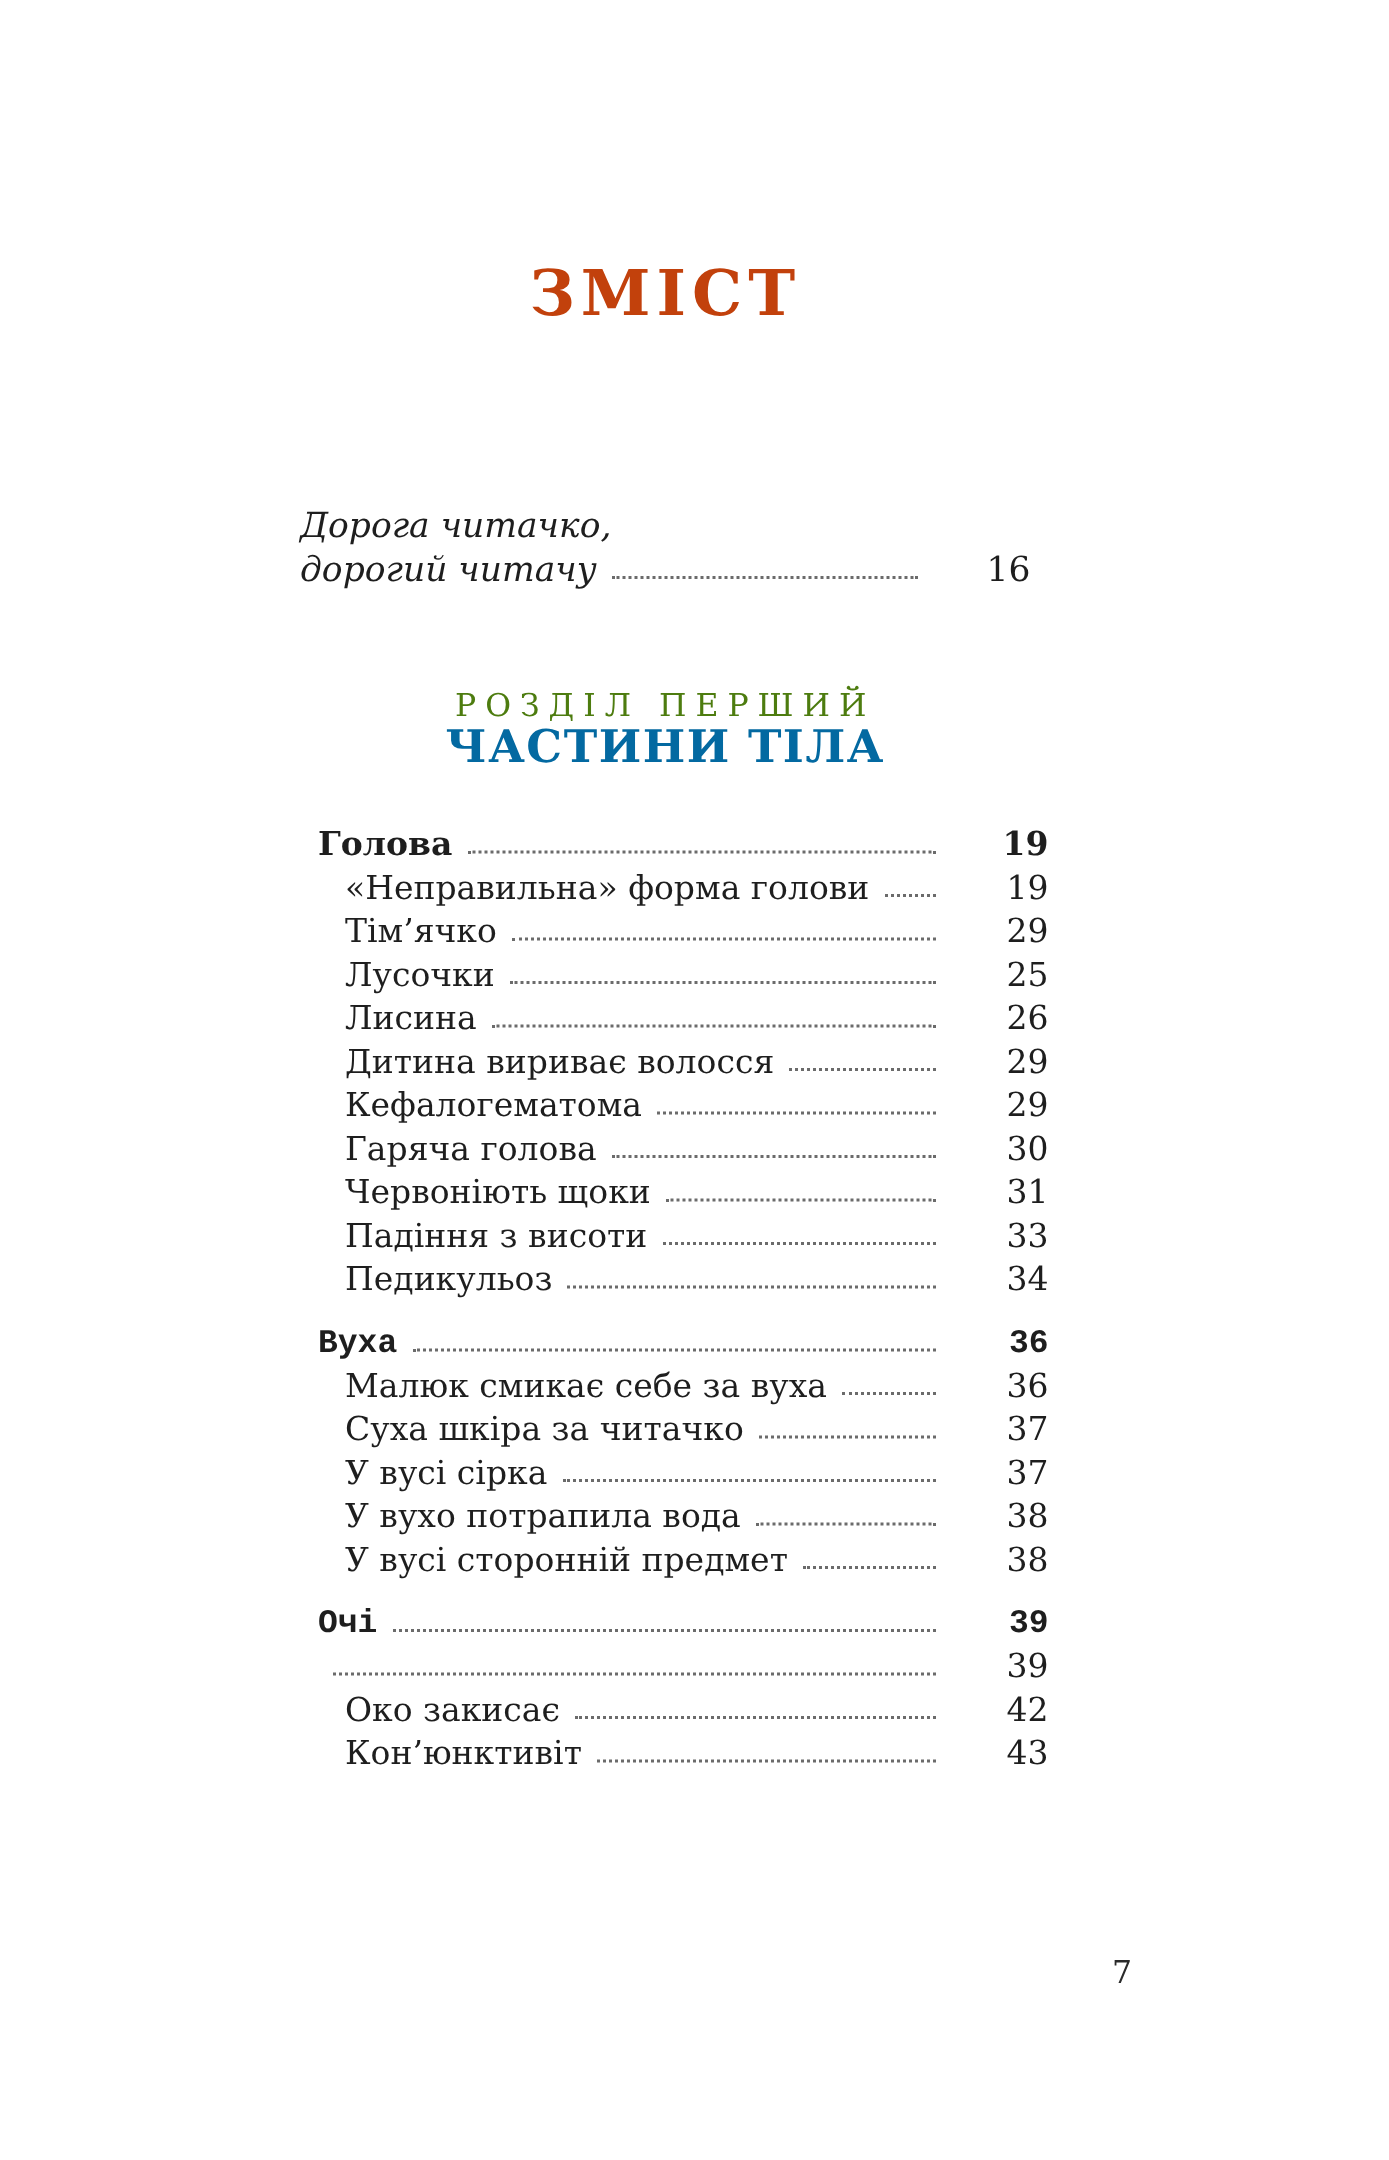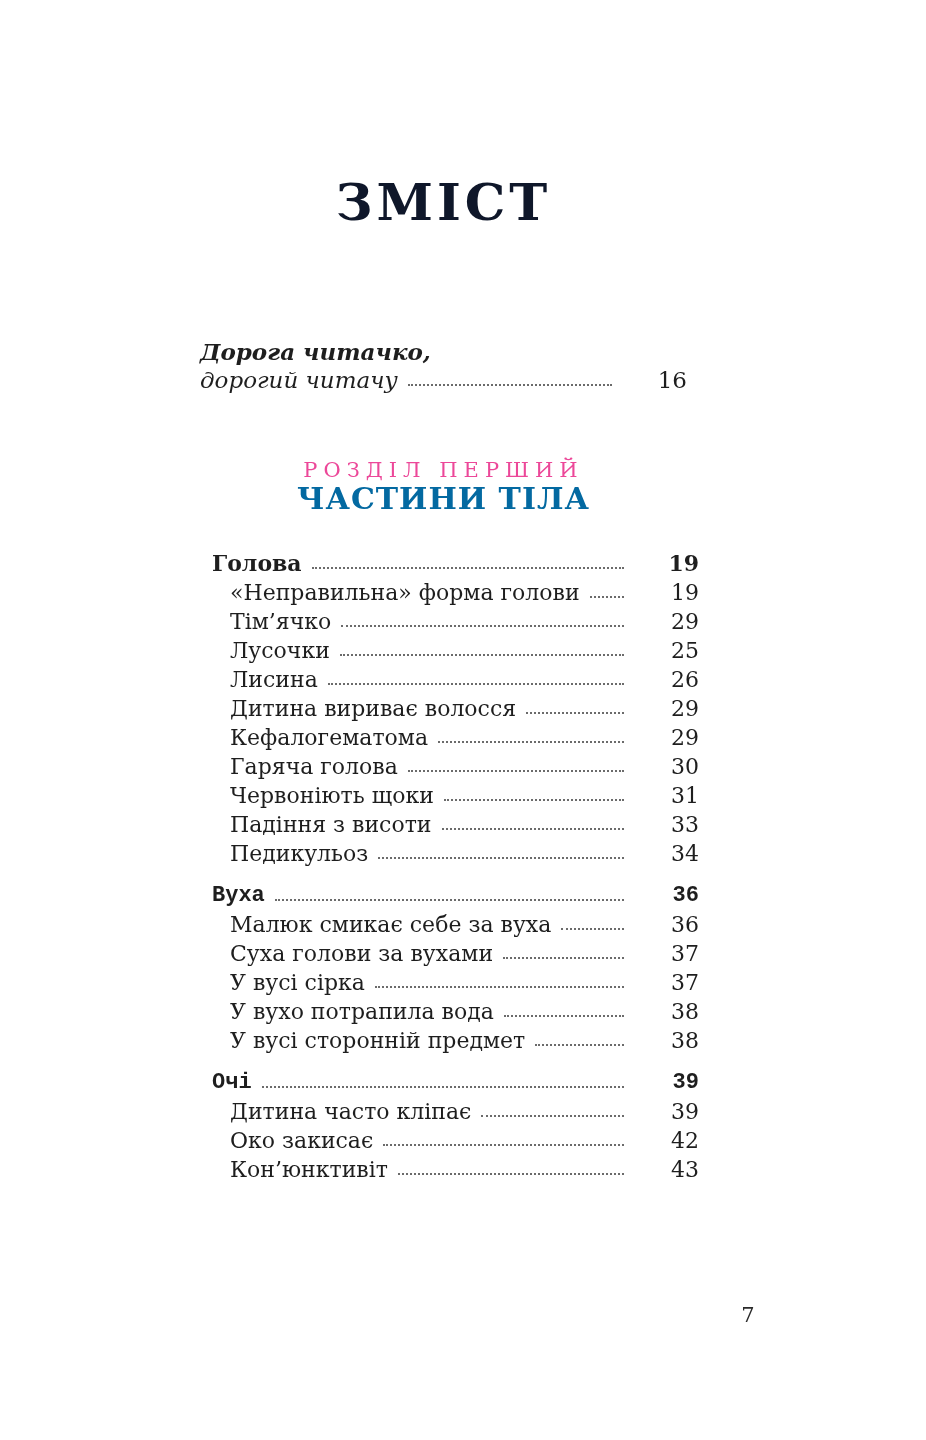--- a/index.html
+++ b/index.html
@@ -20,53 +20,52 @@
     left: 200px;
     top: 0;
     width: 487px;
   }
   .page-title {
     position: absolute;
     top: 146px;
     left: 0;
     width: 100%;
     text-align: center;
-    font-size: 51px;
+    font-size: 42px;
     line-height: 44px;
     font-weight: bold;
     letter-spacing: 4px;
-    color: #0f172a;
+    color: #c2410c;
   }
   .intro {
     position: absolute;
     top: 337px;
     left: 0;
     width: 100%;
     font-size: 23px;
     line-height: 29px;
   }
   .intro .line1 {
     font-style: italic;
-    font-weight: bold;
   }
   .intro .row .label {
     font-style: italic;
   }
   .chapter {
     position: absolute;
     top: 458px;
     left: 0;
     width: 100%;
     text-align: center;
   }
   .chapter .kicker {
     font-size: 21px;
     line-height: 24px;
     letter-spacing: 6px;
-    color: #ec4899;
+    color: #4d7c0f;
   }
   .chapter .chapter-title {
     font-size: 30px;
     line-height: 34px;
     font-weight: bold;
     letter-spacing: 1px;
     color: #0369a1;
   }
   .toc {
     position: absolute;
@@ -199,21 +198,21 @@
     <span class="label">Вуха</span>
     <span class="dots"></span>
     <span class="pagenum">36</span>
   </div>
       <div class="row indent">
     <span class="label">Малюк смикає себе за вуха</span>
     <span class="dots"></span>
     <span class="pagenum">36</span>
   </div>
       <div class="row indent">
-    <span class="label">Суха голови за вухами</span>
+    <span class="label">Суха шкіра за читачко</span>
     <span class="dots"></span>
     <span class="pagenum">37</span>
   </div>
       <div class="row indent">
     <span class="label">У вусі сірка</span>
     <span class="dots"></span>
     <span class="pagenum">37</span>
   </div>
       <div class="row indent">
     <span class="label">У вухо потрапила вода</span>
@@ -224,21 +223,20 @@
     <span class="label">У вусі сторонній предмет</span>
     <span class="dots"></span>
     <span class="pagenum">38</span>
   </div>
       <div class="row bold gap">
     <span class="label">Очі</span>
     <span class="dots"></span>
     <span class="pagenum">39</span>
   </div>
       <div class="row indent">
-    <span class="label">Дитина часто кліпає</span>
     <span class="dots"></span>
     <span class="pagenum">39</span>
   </div>
       <div class="row indent">
     <span class="label">Око закисає</span>
     <span class="dots"></span>
     <span class="pagenum">42</span>
   </div>
       <div class="row indent">
     <span class="label">Кон’юнктивіт</span>

